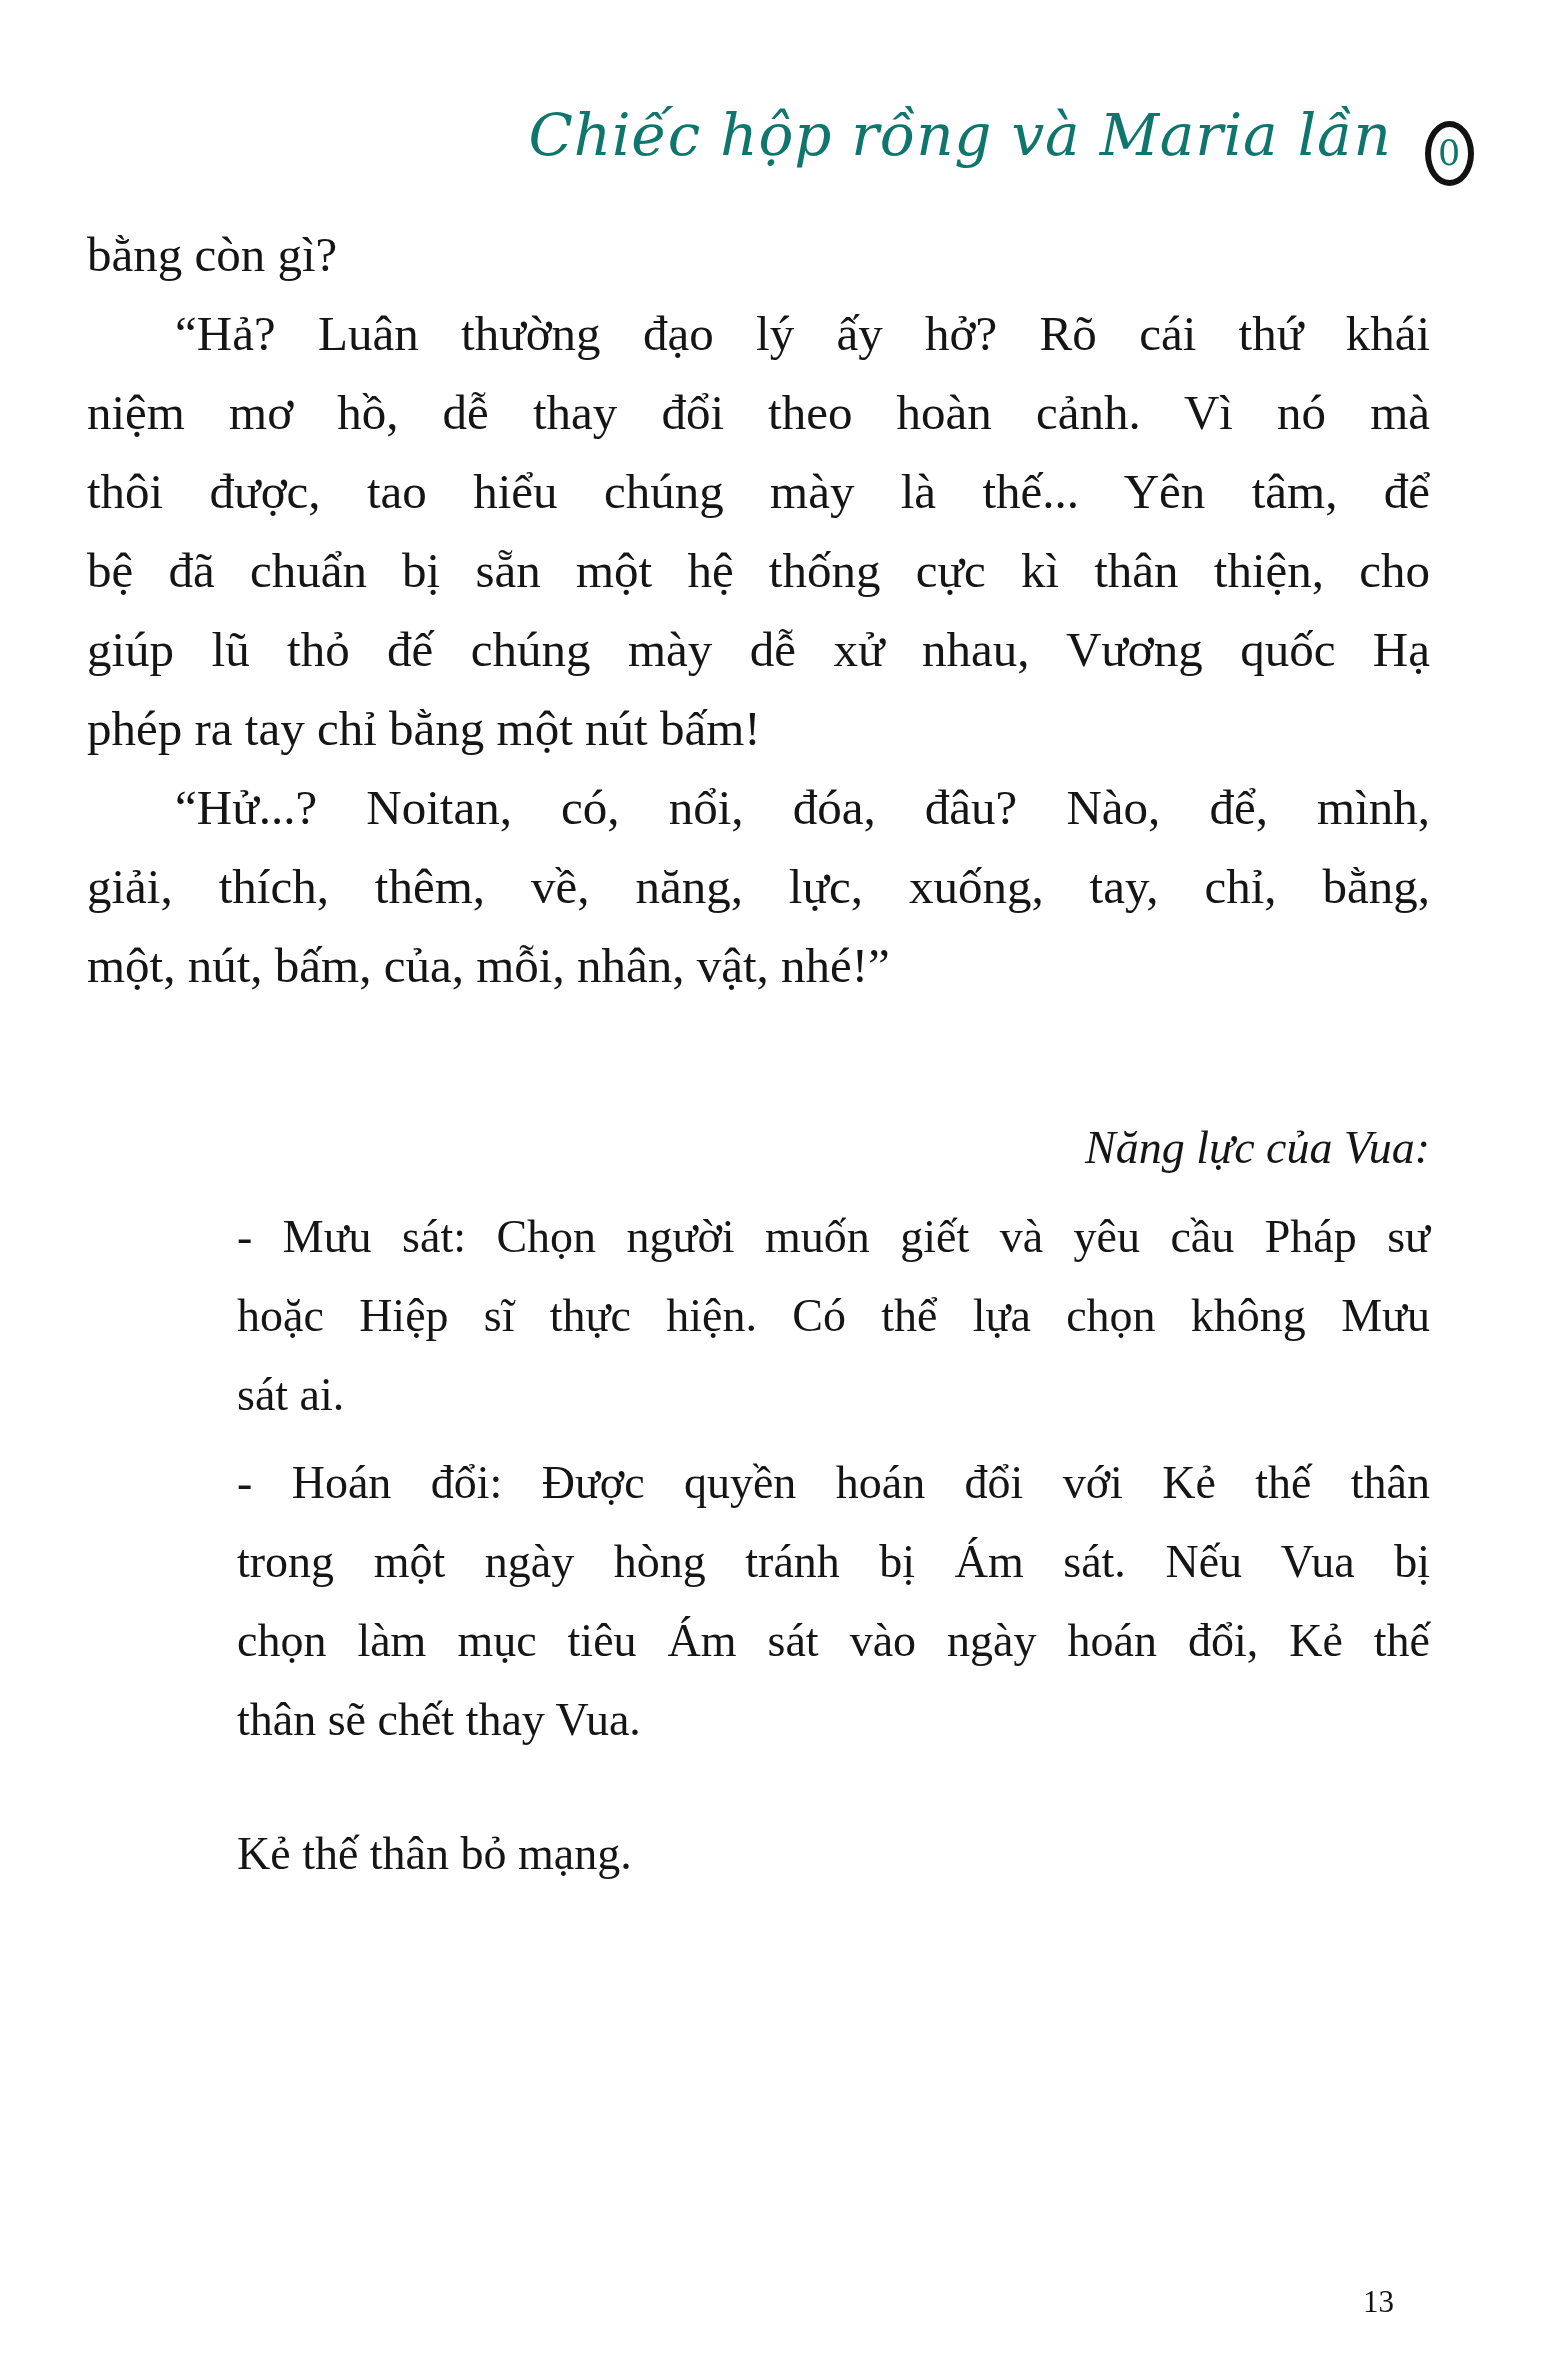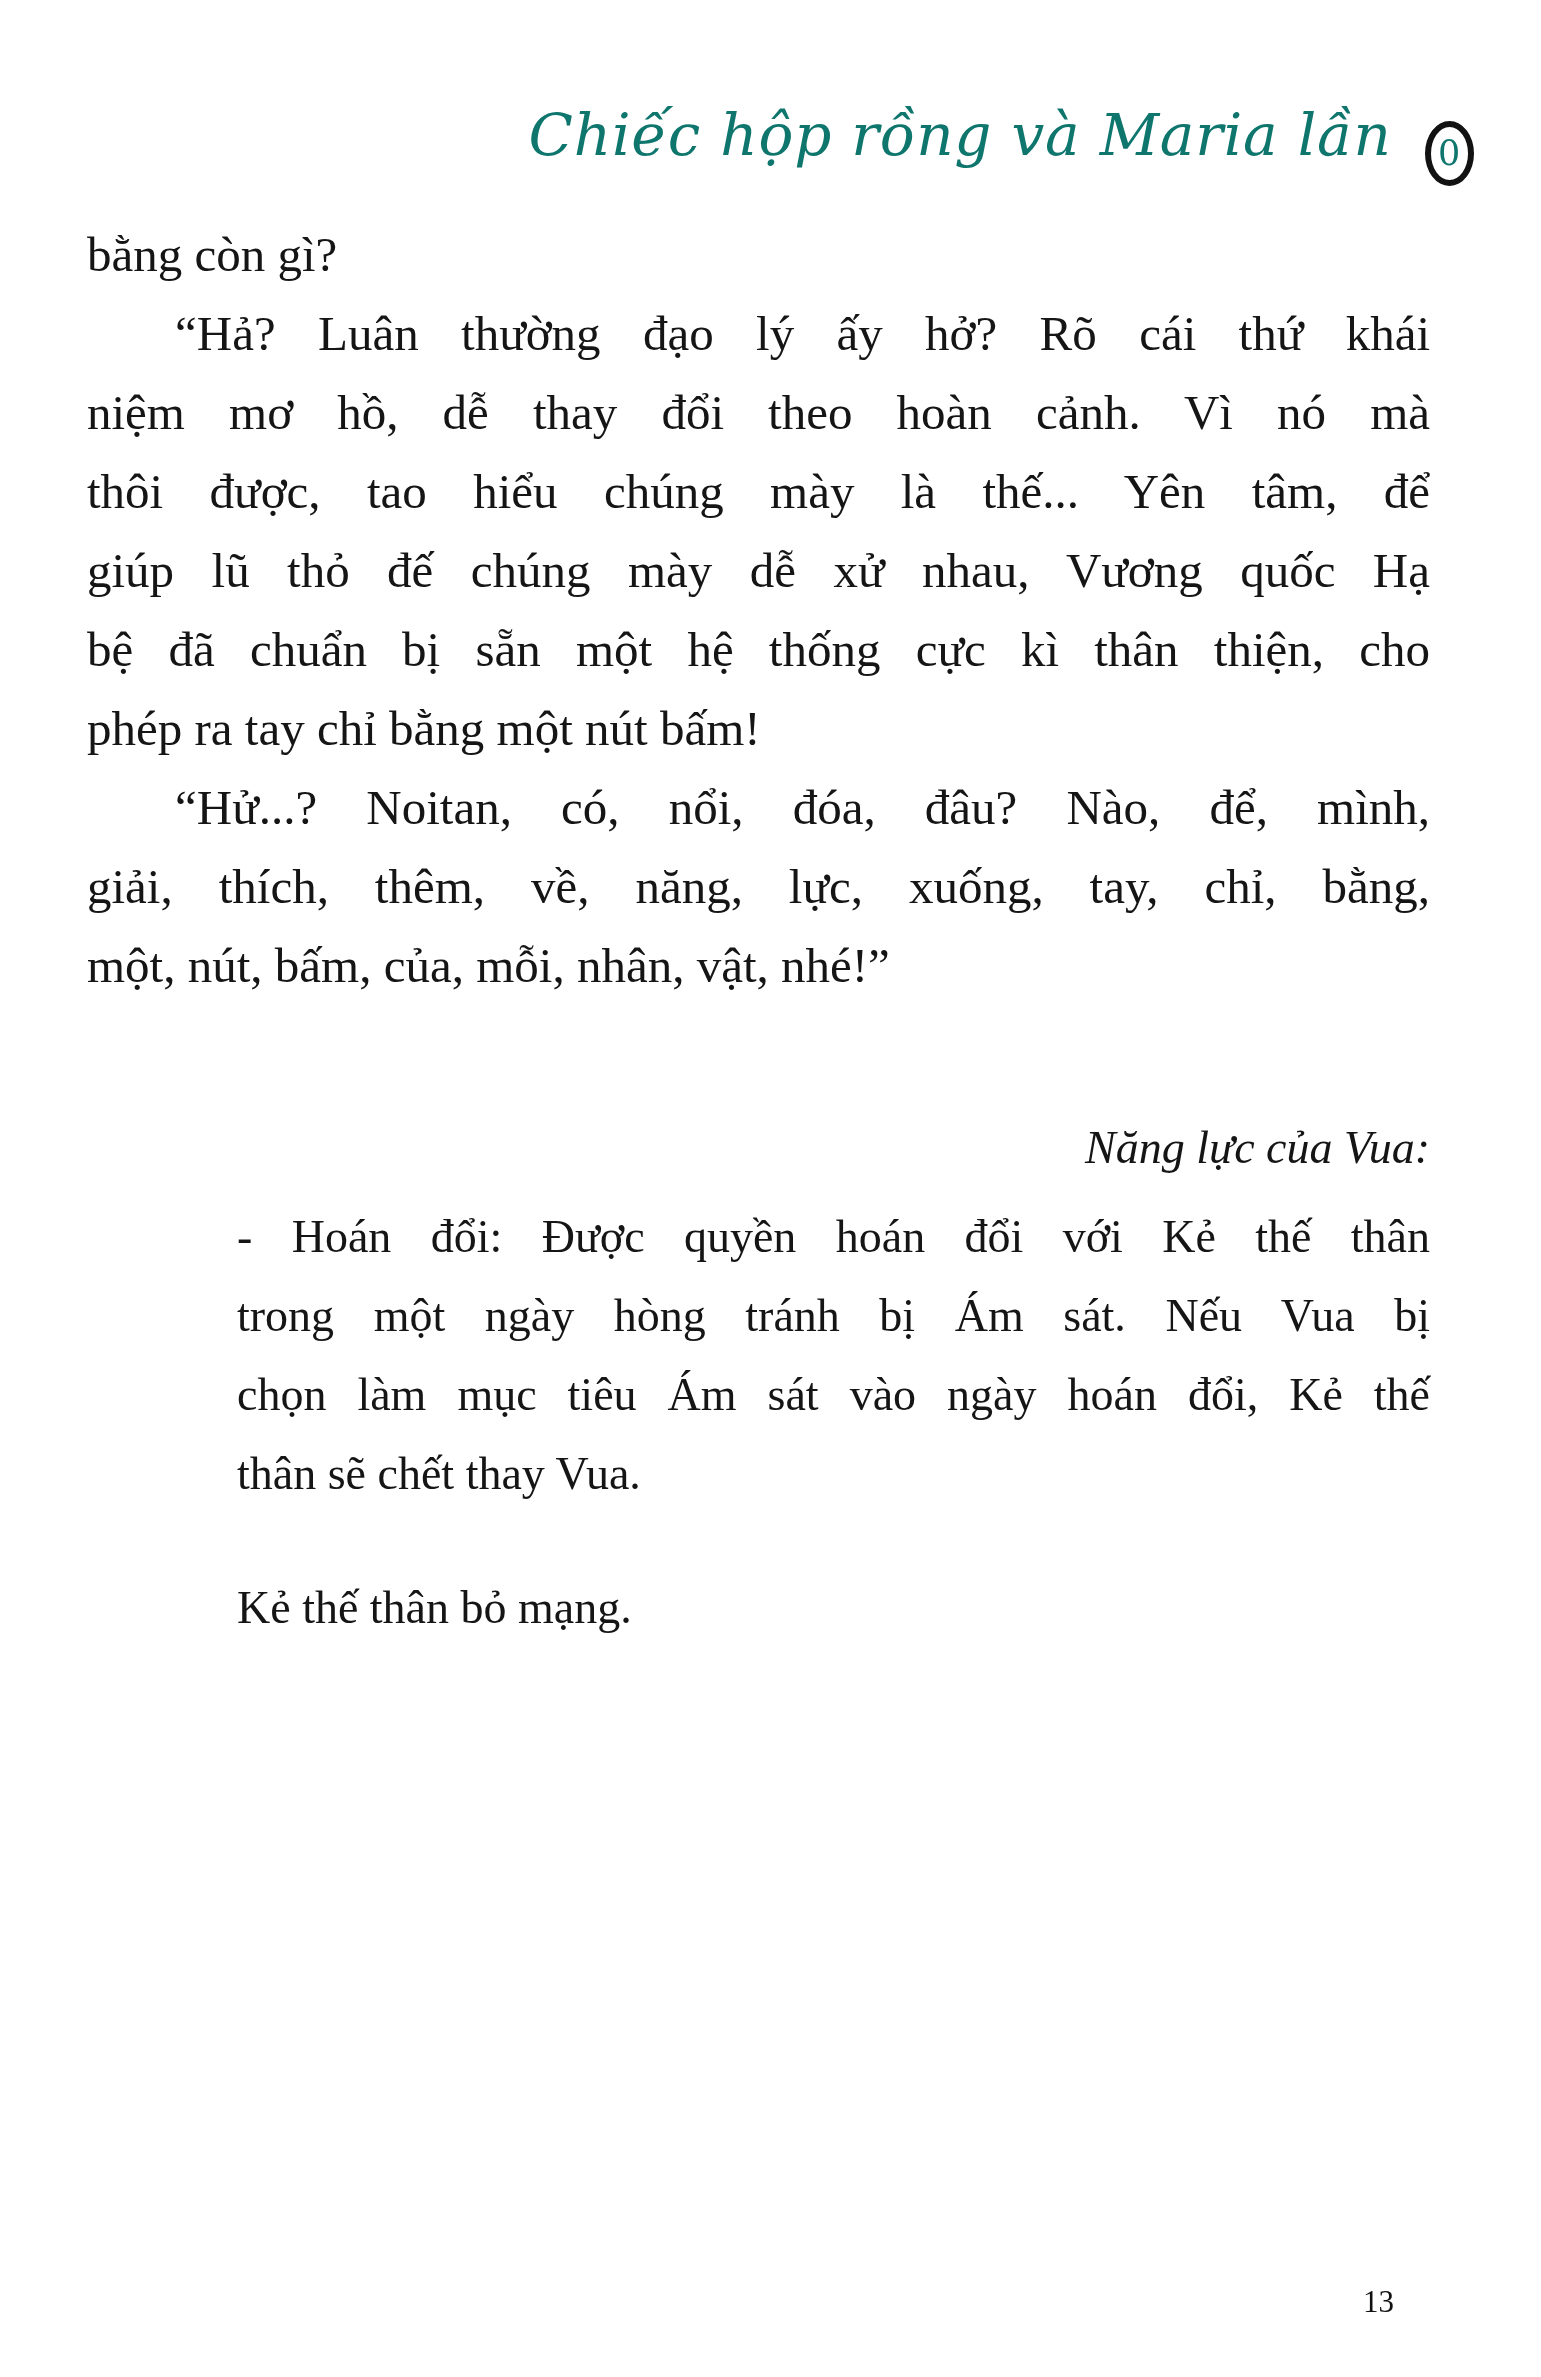--- a/index.html
+++ b/index.html
@@ -98,34 +98,39 @@
   <div class="content">
 
     <div class="para">
       <div class="line last">bằng còn gì?</div>
     </div>
 
     <div class="para indent-first">
       <div class="line first">“Hả? Luân thường đạo lý ấy hở? Rõ cái thứ khái</div>
       <div class="line">niệm mơ hồ, dễ thay đổi theo hoàn cảnh. Vì nó mà</div>
       <div class="line">thôi được, tao hiểu chúng mày là thế... Yên tâm, để</div>
+      <div class="line">bệ đã chuẩn bị sẵn một hệ thống cực kì thân thiện, cho</div>
       <div class="line">giúp lũ thỏ đế chúng mày dễ xử nhau, Vương quốc Hạ</div>
-      <div class="line">bệ đã chuẩn bị sẵn một hệ thống cực kì thân thiện, cho</div>
       <div class="line last">phép ra tay chỉ bằng một nút bấm!</div>
     </div>
 
     <div class="para indent-first">
       <div class="line first">“Hử...? Noitan, có, nổi, đóa, đâu? Nào, để, mình,</div>
       <div class="line">giải, thích, thêm, về, năng, lực, xuống, tay, chỉ, bằng,</div>
       <div class="line last">một, nút, bấm, của, mỗi, nhân, vật, nhé!”</div>
     </div>
 
     <div class="section first-section">
       <div class="section-heading">Năng lực của Vua:</div>
 
+      <div class="ability-item">
+        <div class="line first">- Mưu sát: Chọn người muốn giết và yêu cầu Pháp sư</div>
+        <div class="line">hoặc Hiệp sĩ thực hiện. Có thể lựa chọn không Mưu</div>
+        <div class="line last">sát ai.</div>
+      </div>
 
       <div class="ability-item">
         <div class="line first">- Hoán đổi: Được quyền hoán đổi với Kẻ thế thân</div>
         <div class="line">trong một ngày hòng tránh bị Ám sát. Nếu Vua bị</div>
         <div class="line">chọn làm mục tiêu Ám sát vào ngày hoán đổi, Kẻ thế</div>
         <div class="line last">thân sẽ chết thay Vua.</div>
       </div>
     </div>
 
     <div class="section second-section">

